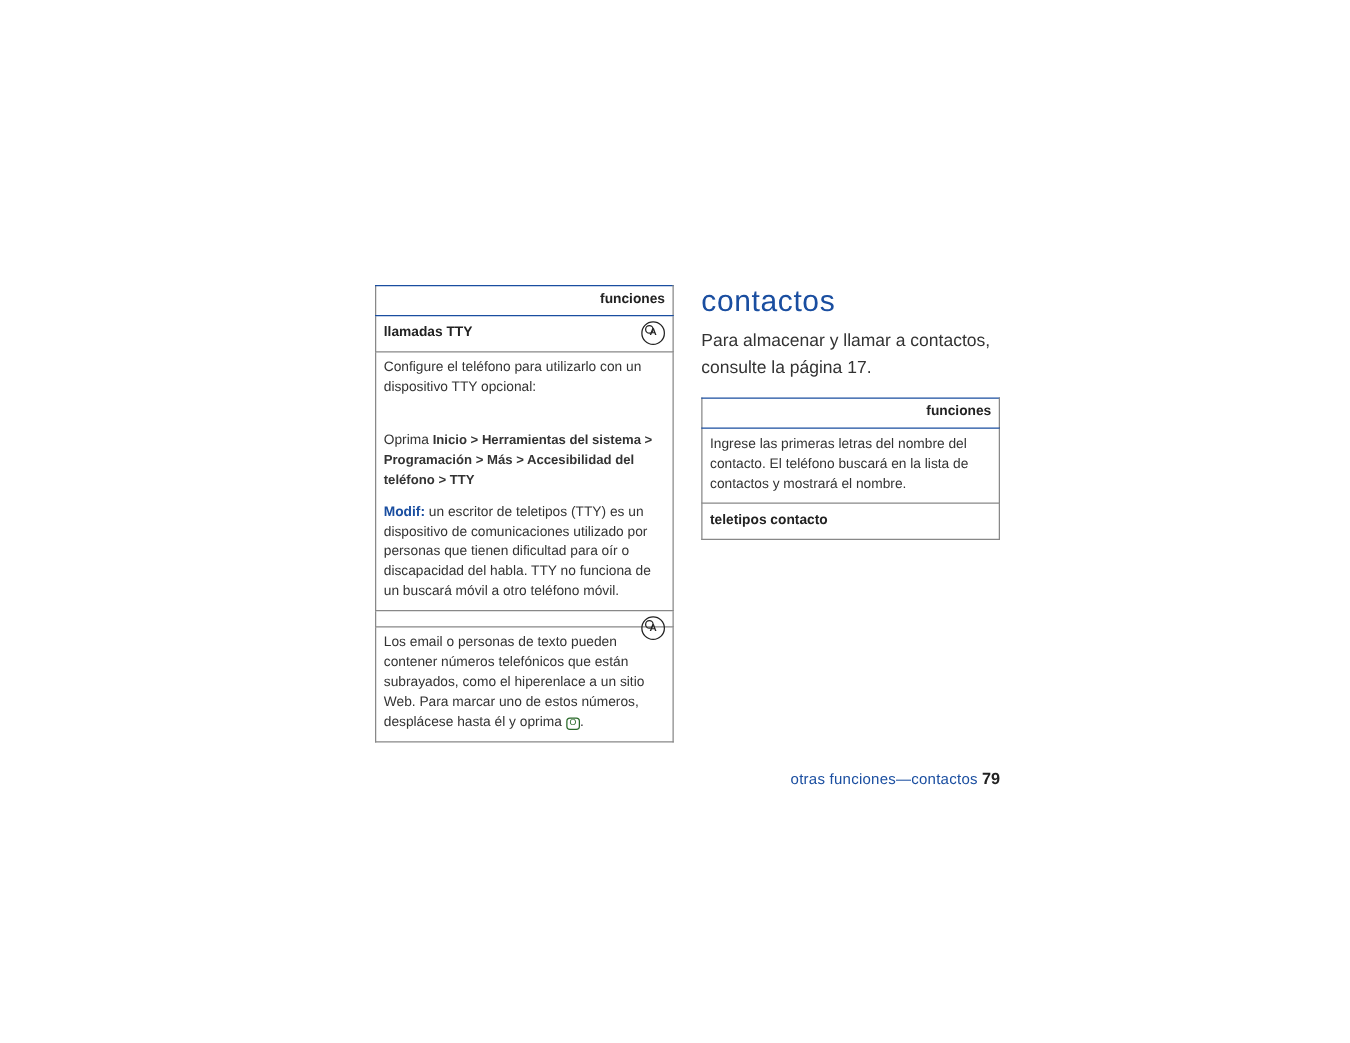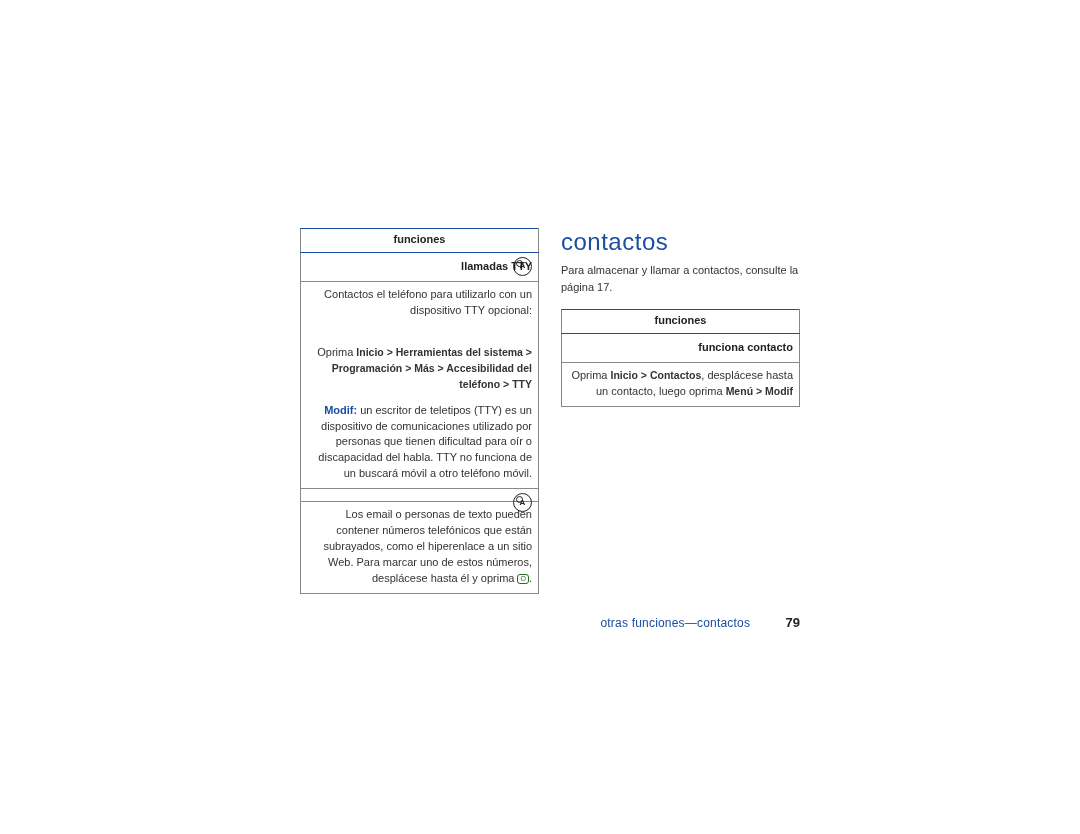--- a/index.html
+++ b/index.html
@@ -25,38 +25,37 @@
   .col {
     width: 240px;
   }
   table.func {
     border-collapse: collapse;
     width: 100%;
     font-size: 11px;
     line-height: 1.45;
   }
   table.func th {
-    text-align: center;
+    text-align: right;
     font-weight: bold;
     padding: 3px 6px 4px 6px;
     border-top: 1.5px solid #1a4ea0;
     border-left: 1px solid #888;
     border-right: 1px solid #888;
     border-bottom: 1.5px solid #1a4ea0;
     font-size: 11px;
     color: #222;
   }
   table.func td {
     padding: 5px 6px 6px 6px;
     border-left: 1px solid #888;
     border-right: 1px solid #888;
     border-bottom: 1px solid #888;
     vertical-align: top;
     color: #333;
-    text-align: right;
   }
   table.func td.subhead {
     font-weight: bold;
     color: #222;
     border-bottom: 1px solid #888;
     padding-top: 6px;
     padding-bottom: 6px;
     position: relative;
   }
   .icon-badge {
@@ -88,21 +87,21 @@
     border-radius: 50%;
   }
   .heading {
     font-size: 24px;
     color: #1a4ea0;
     font-weight: normal;
     letter-spacing: 0.5px;
     margin: 0 0 6px 0;
   }
   .intro {
-    font-size: 11px;
+    font-size: 14px;
     line-height: 1.5;
     color: #333;
     margin-bottom: 14px;
   }
   .nota {
     color: #1a4ea0;
     font-weight: bold;
   }
   .menu-path {
     font-family: "Arial Narrow", Arial, sans-serif;
@@ -129,21 +128,20 @@
     font-size: 12px;
   }
   .footer .crumb {
     color: #1a4ea0;
     letter-spacing: 0.2px;
   }
   .footer .pnum {
     font-weight: bold;
     color: #222;
     font-size: 13px;
-    margin-left: 32px;
   }
 </style>
 </head>
 <body>
 
 <div class="page">
   <div class="columns">
 
     <div class="col">
       <table class="func">
@@ -154,21 +152,21 @@
         <tr>
           <td class="subhead">
             <span>llamadas TTY</span>
             <span class="icon-badge">
                   <span class="figure"></span>
                 </span>
           </td>
         </tr>
         <tr>
           <td>
-            <div>Contactos el teléfono para utilizarlo con un dispositivo TTY opcional:</div>
+            <div>Configure el teléfono para utilizarlo con un dispositivo TTY opcional:</div>
             <div style="margin-top:26px">
               <span>Oprima </span><span class="menu-path">Inicio &gt; Herramientas del sistema &gt; Programación &gt; Más &gt; Accesibilidad del teléfono &gt; TTY</span>
             </div>
             <div style="margin-top:10px">
               <span class="nota">Modif:</span><span> un escritor de teletipos (TTY) es un dispositivo de comunicaciones utilizado por personas que tienen dificultad para oír o discapacidad del habla. TTY no funciona de un buscará móvil a otro teléfono móvil.</span>
             </div>
           </td>
         </tr>
         <tr>
           <td class="subhead">
@@ -189,26 +187,24 @@
     <div class="col">
       <h2 class="heading">contactos</h2>
       <div class="intro">Para almacenar y llamar a contactos, consulte la página 17.</div>
 
       <table class="func">
         <tbody>
             <tr>
           <th>funciones</th>
         </tr>
         <tr>
-          <td class="subhead">funciona contacto</td>
-        </tr>
-        <tr>
-          <td>
-            <span>Oprima </span><span class="menu-path">Inicio &gt; Contactos</span><span>, desplácese hasta un contacto, luego oprima </span><span class="menu-path">Menú &gt; Modif</span>
-          </td>
+          <td>Ingrese las primeras letras del nombre del contacto. El teléfono buscará en la lista de contactos y mostrará el nombre.</td>
+        </tr>
+        <tr>
+          <td class="subhead">teletipos contacto</td>
         </tr>
       </tbody>
         </table>
     </div>
 
   </div>
 </div>
 
 <div class="footer">
   <span class="crumb">otras funciones—contactos</span>

